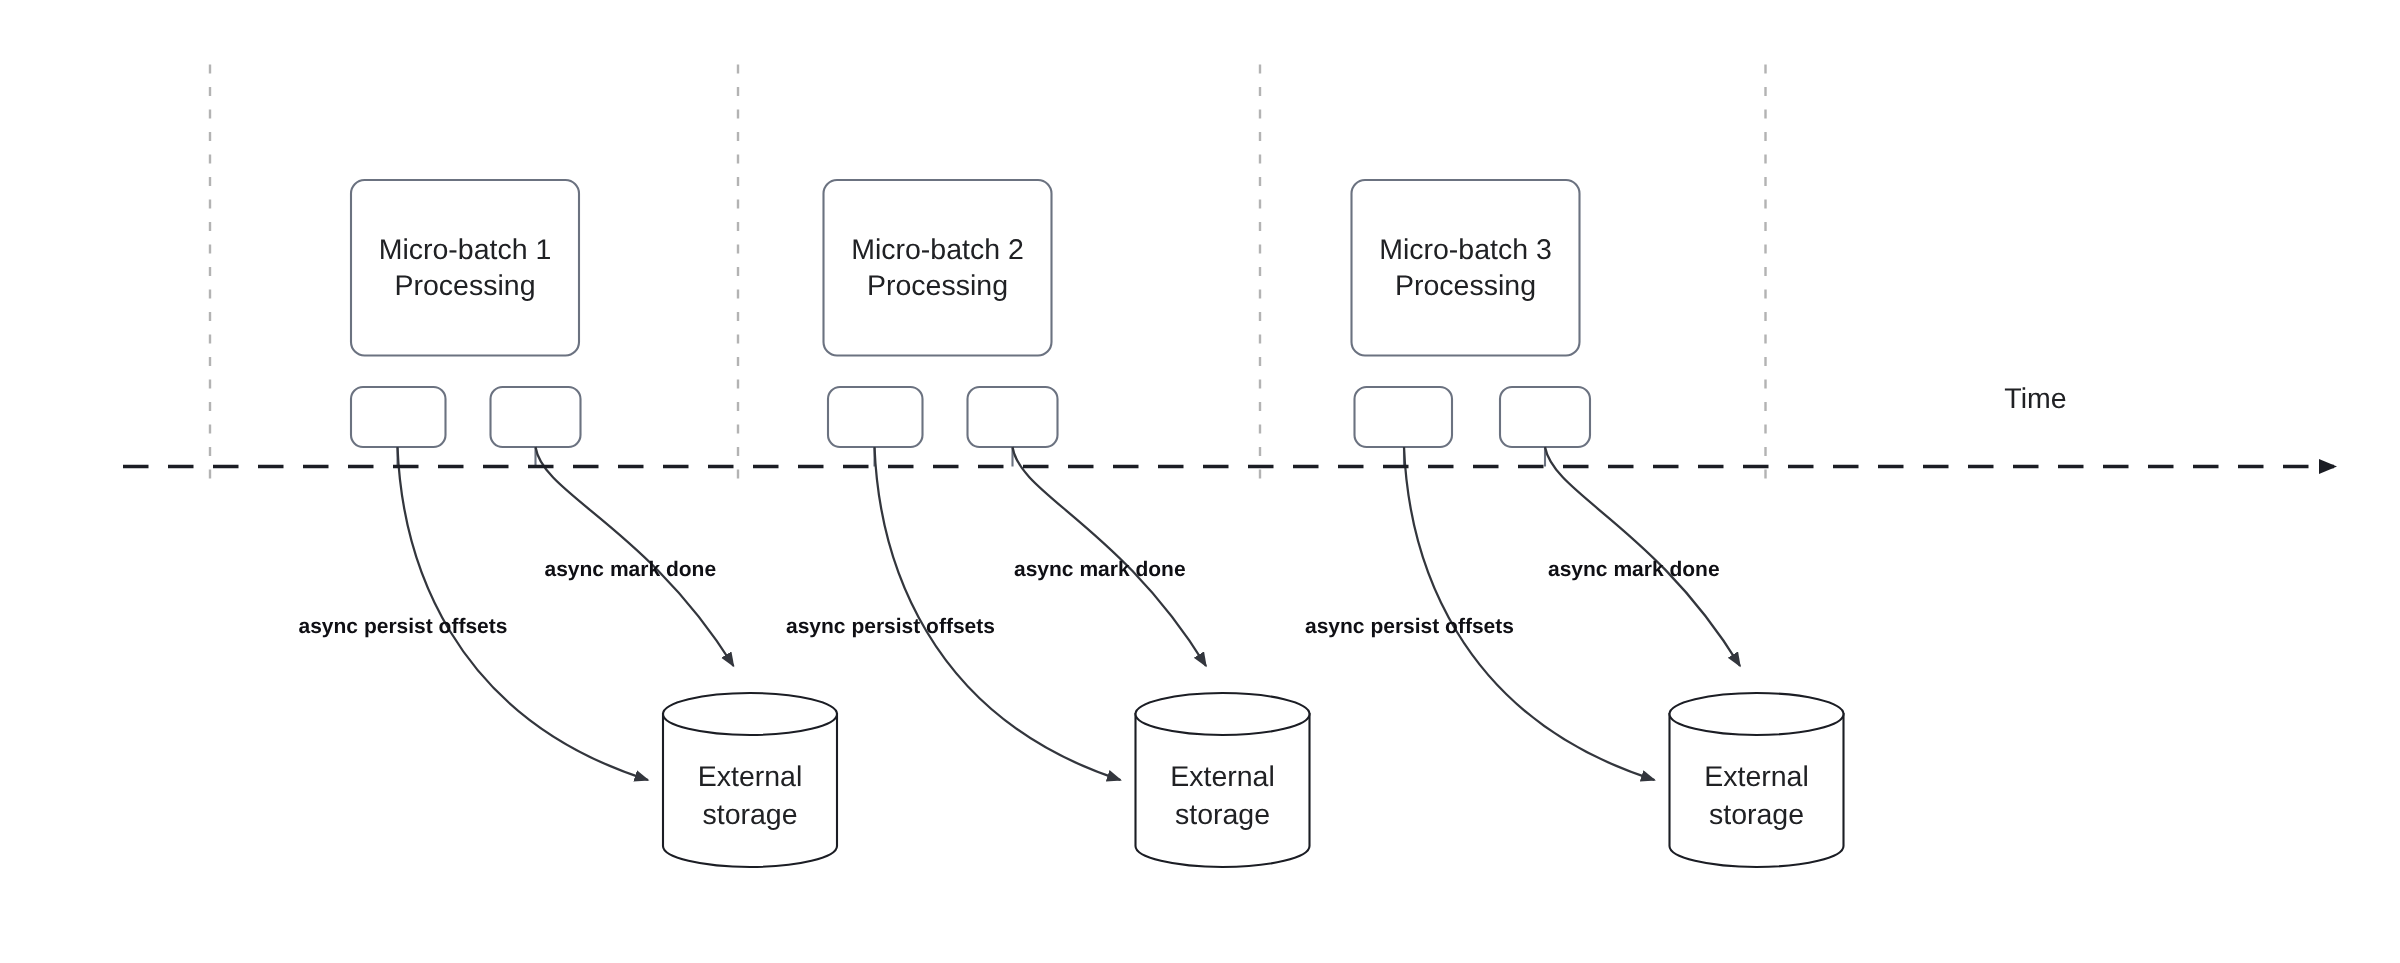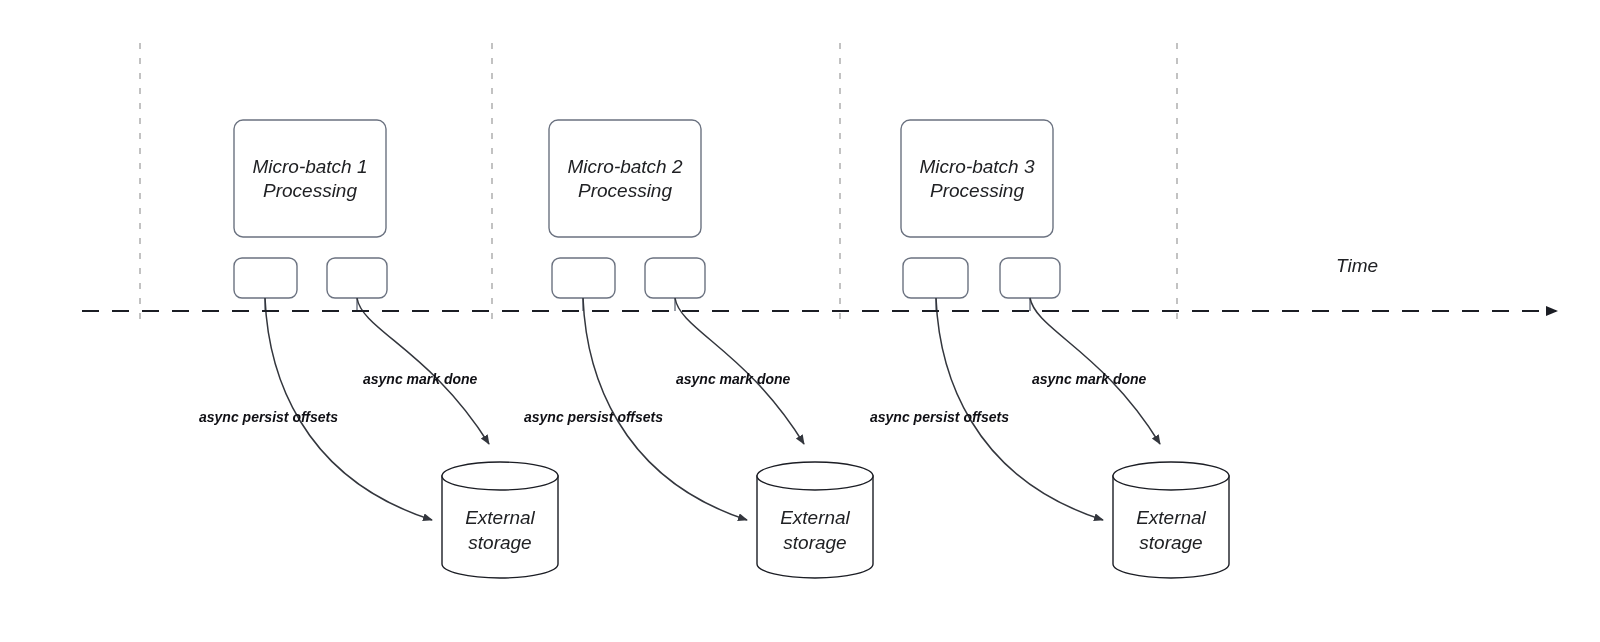--- a/index.html
+++ b/index.html
@@ -10,21 +10,20 @@
   }
   body {
     font-family: "Liberation Sans", sans-serif;
   }
   #canvas {
     position: relative;
     width: 1600px;
     height: 642px;
     background: #ffffff;
     overflow: hidden;
-    font-style: italic;
   }
   #diagram-svg {
     position: absolute;
     left: 0;
     top: 0;
     width: 1600px;
     height: 642px;
   }
   .node-label {
     font-family: "Liberation Sans", sans-serif;

